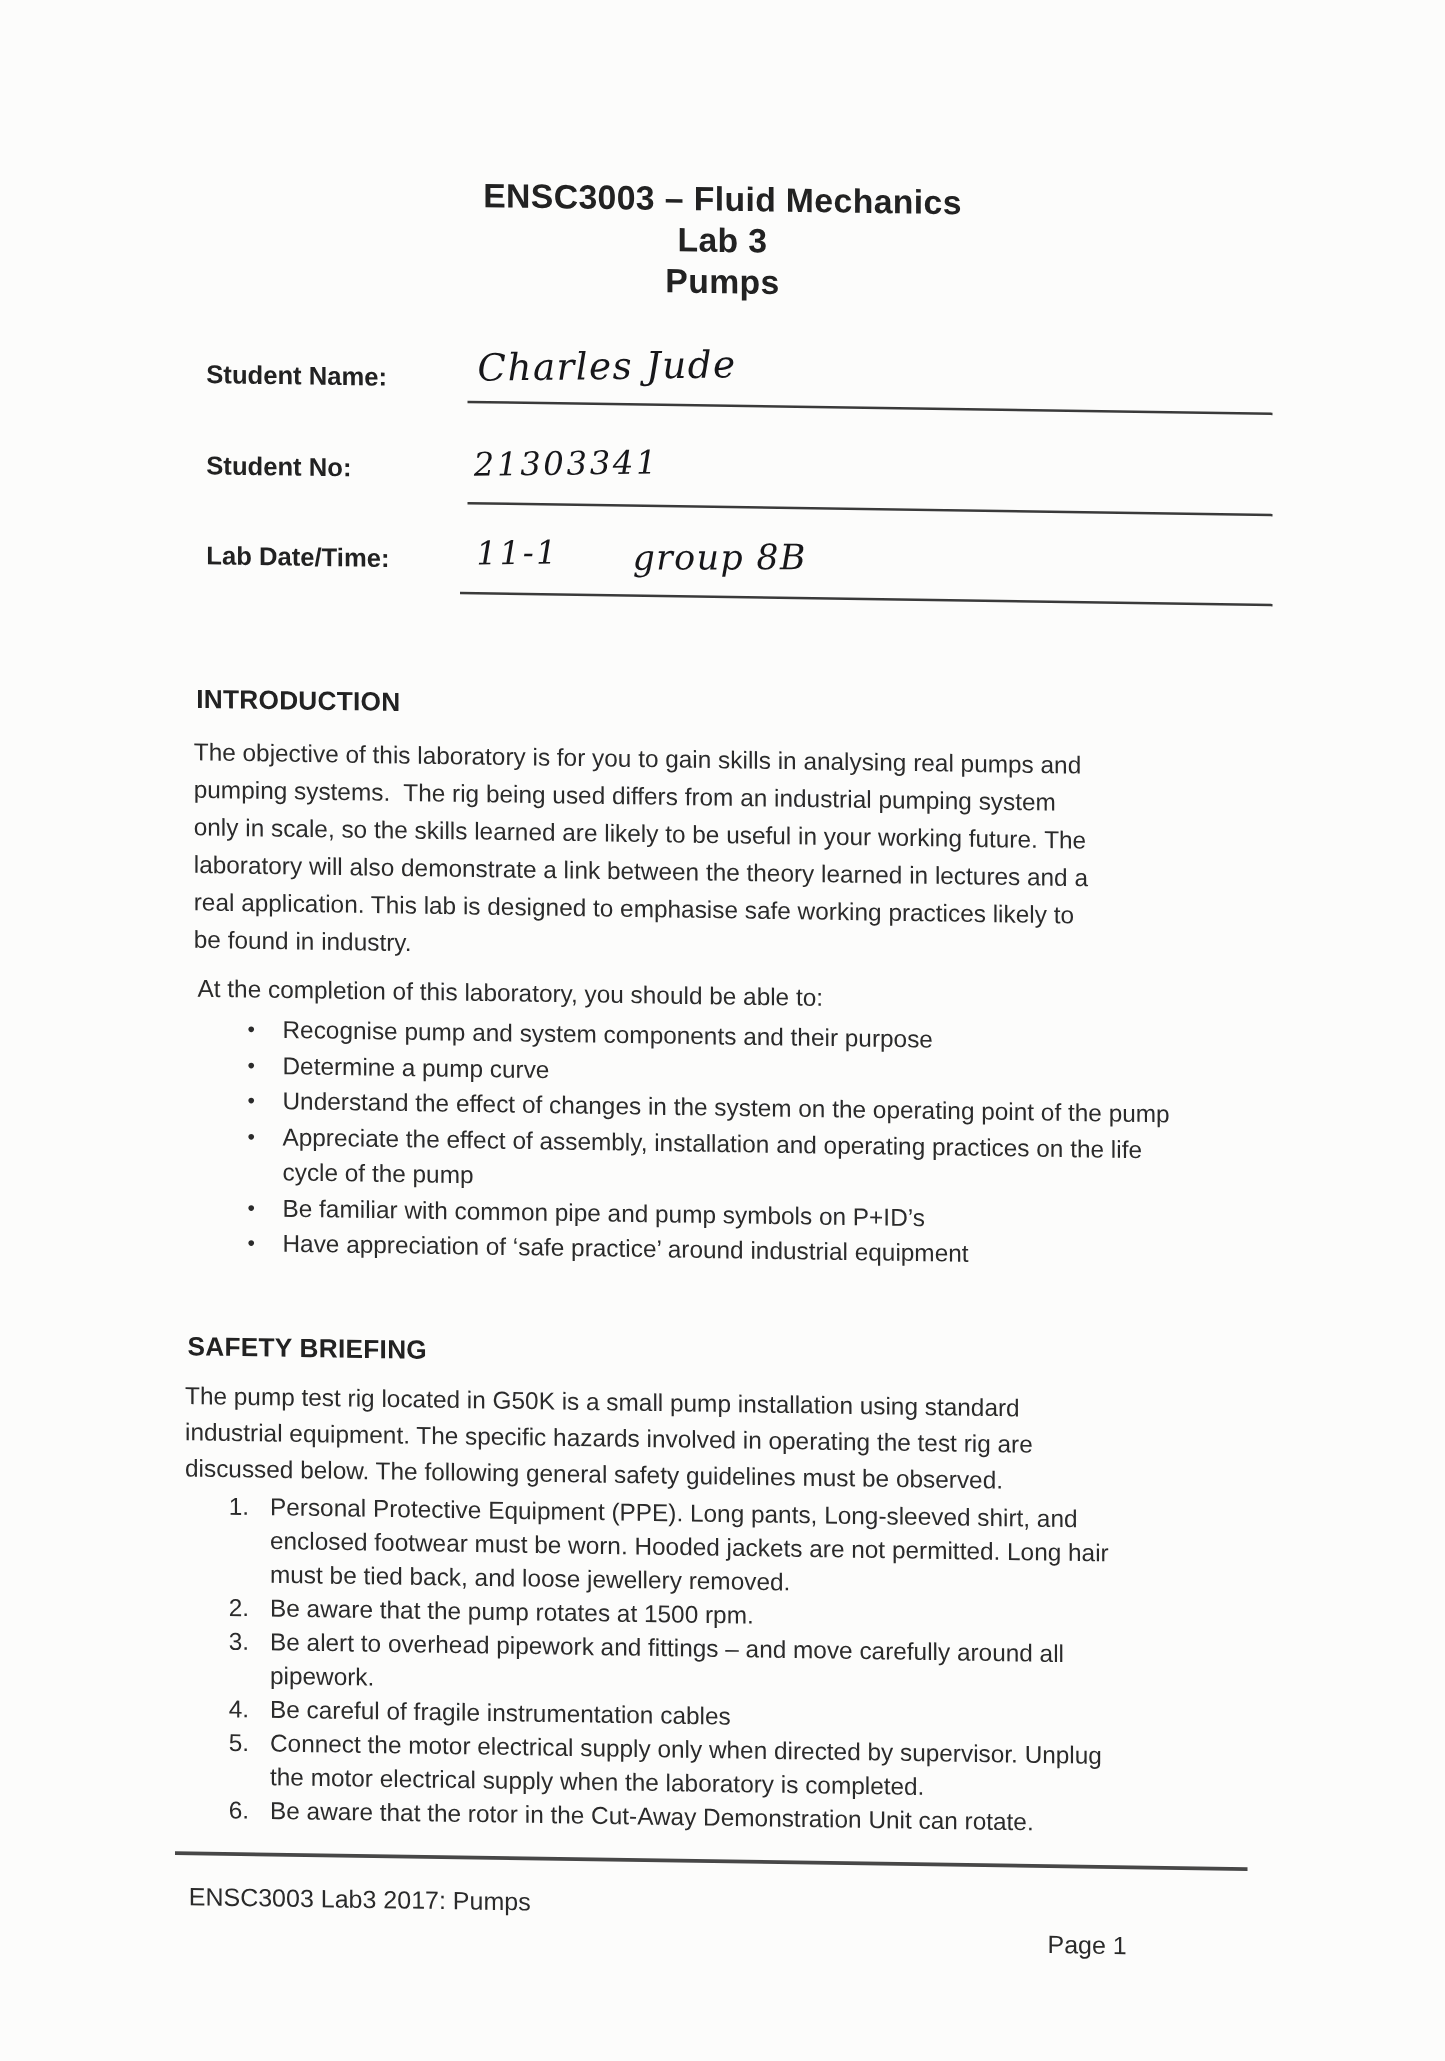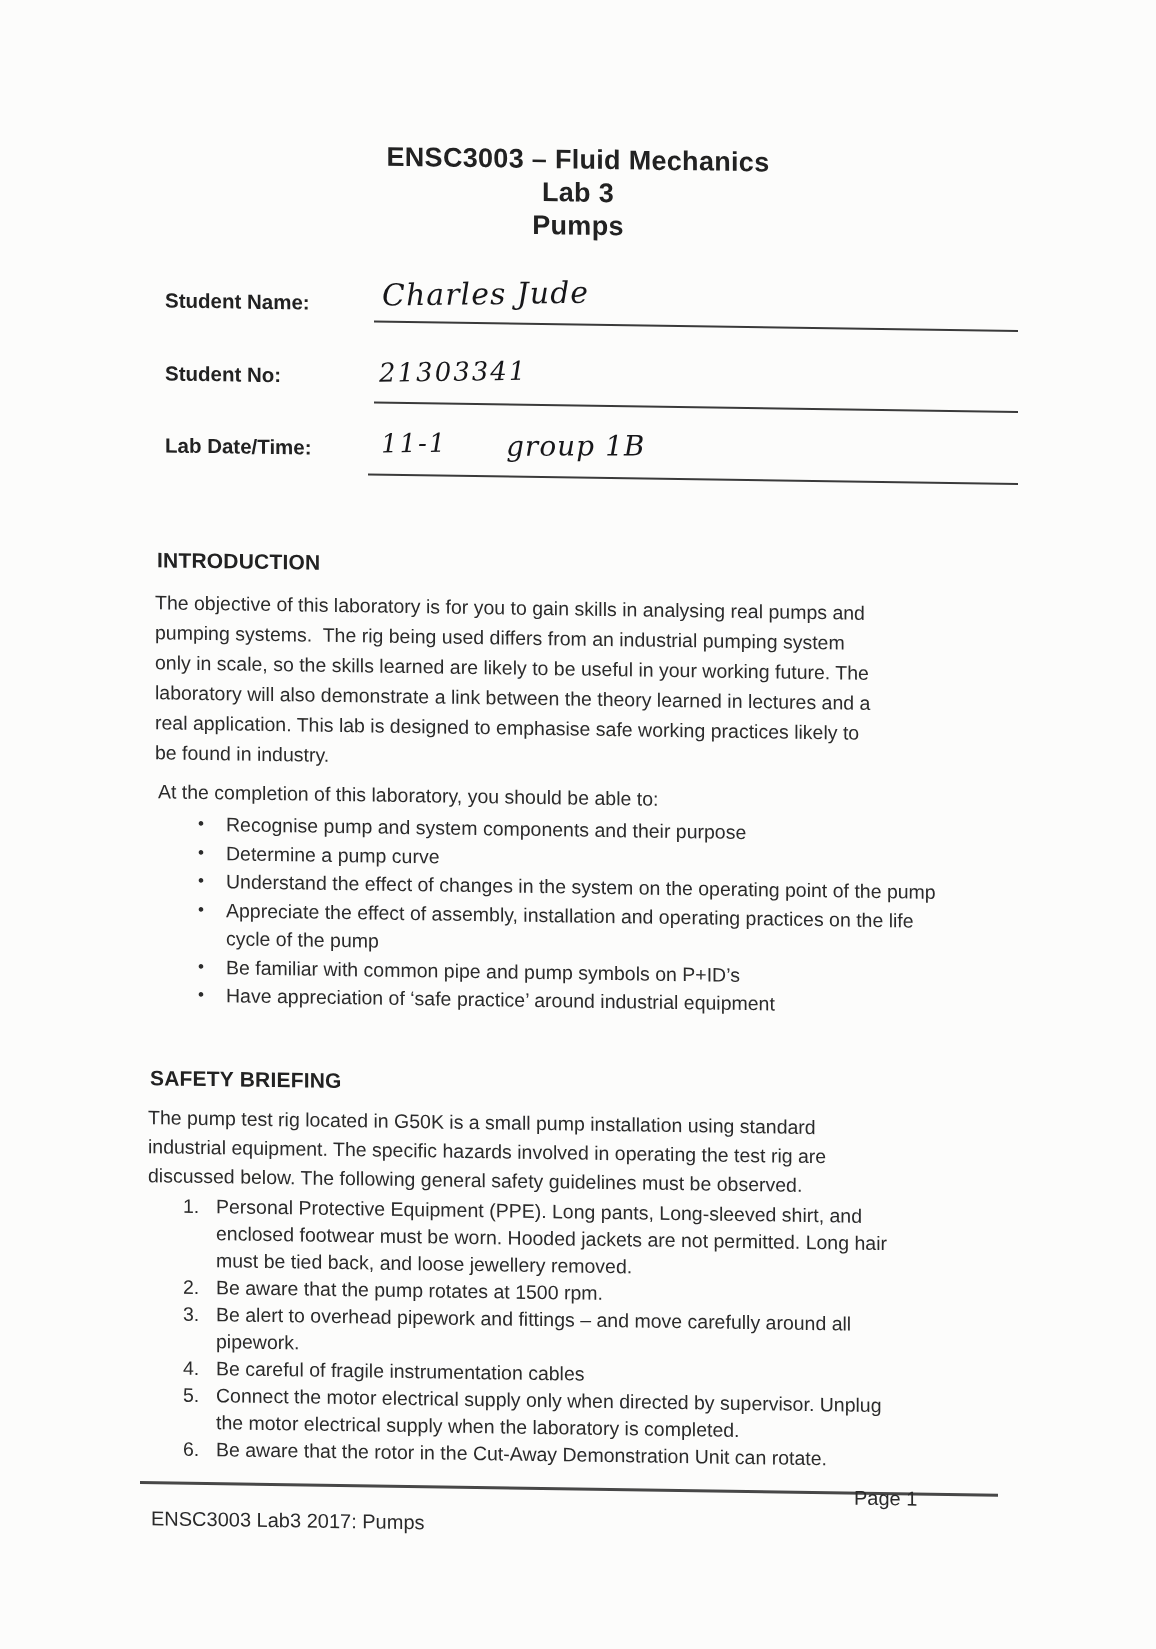--- a/index.html
+++ b/index.html
@@ -71,21 +71,21 @@
     <div class="abs" style="left:379px;top:352px;">
       <span class="hw hw-number">21303341</span>
     </div>
     <div class="abs field-rule" style="left:374px;top:396px;width:644px;"></div>
 
     <div class="abs field-label" style="left:165px;top:431px;">Lab Date/Time:</div>
     <div class="abs" style="left:381px;top:424px;">
       <span class="hw hw-time">11-1</span>
     </div>
     <div class="abs" style="left:506px;top:424px;">
-      <span class="hw hw-group">group 1B</span>
+      <span class="hw hw-group">group 8B</span>
     </div>
     <div class="abs field-rule" style="left:368px;top:468px;width:650px;"></div>
 
     <div class="abs section-heading" style="left:157px;top:546px;">INTRODUCTION</div>
 
     <div class="abs para intro-para" style="left:155px;top:585px;">
       <div class="line">The objective of this laboratory is for you to gain skills in analysing real pumps and</div>
       <div class="line">pumping systems.  The rig being used differs from an industrial pumping system</div>
       <div class="line">only in scale, so the skills learned are likely to be useful in your working future. The</div>
       <div class="line">laboratory will also demonstrate a link between the theory learned in lectures and a</div>
@@ -152,16 +152,16 @@
         <span class="n-text">Connect the motor electrical supply only when directed by supervisor. Unplug the motor electrical supply when the laboratory is completed.</span>
       </div>
       <div class="n-row">
         <span class="n-num">6.</span>
         <span class="n-text">Be aware that the rotor in the Cut-Away Demonstration Unit can rotate.</span>
       </div>
     </div>
 
     <div class="abs footer-rule" style="left:140px;top:1479px;width:858px;"></div>
     <div class="abs footer-text" style="left:151px;top:1505px;">ENSC3003 Lab3 2017: Pumps</div>
-    <div class="abs footer-text" style="left:838px;top:1474px;margin-left:16px;">Page 1</div>
+    <div class="abs footer-text" style="left:838px;top:1533px;">Page 1</div>
 
   </div>
 </div>
 
 </body></html>

